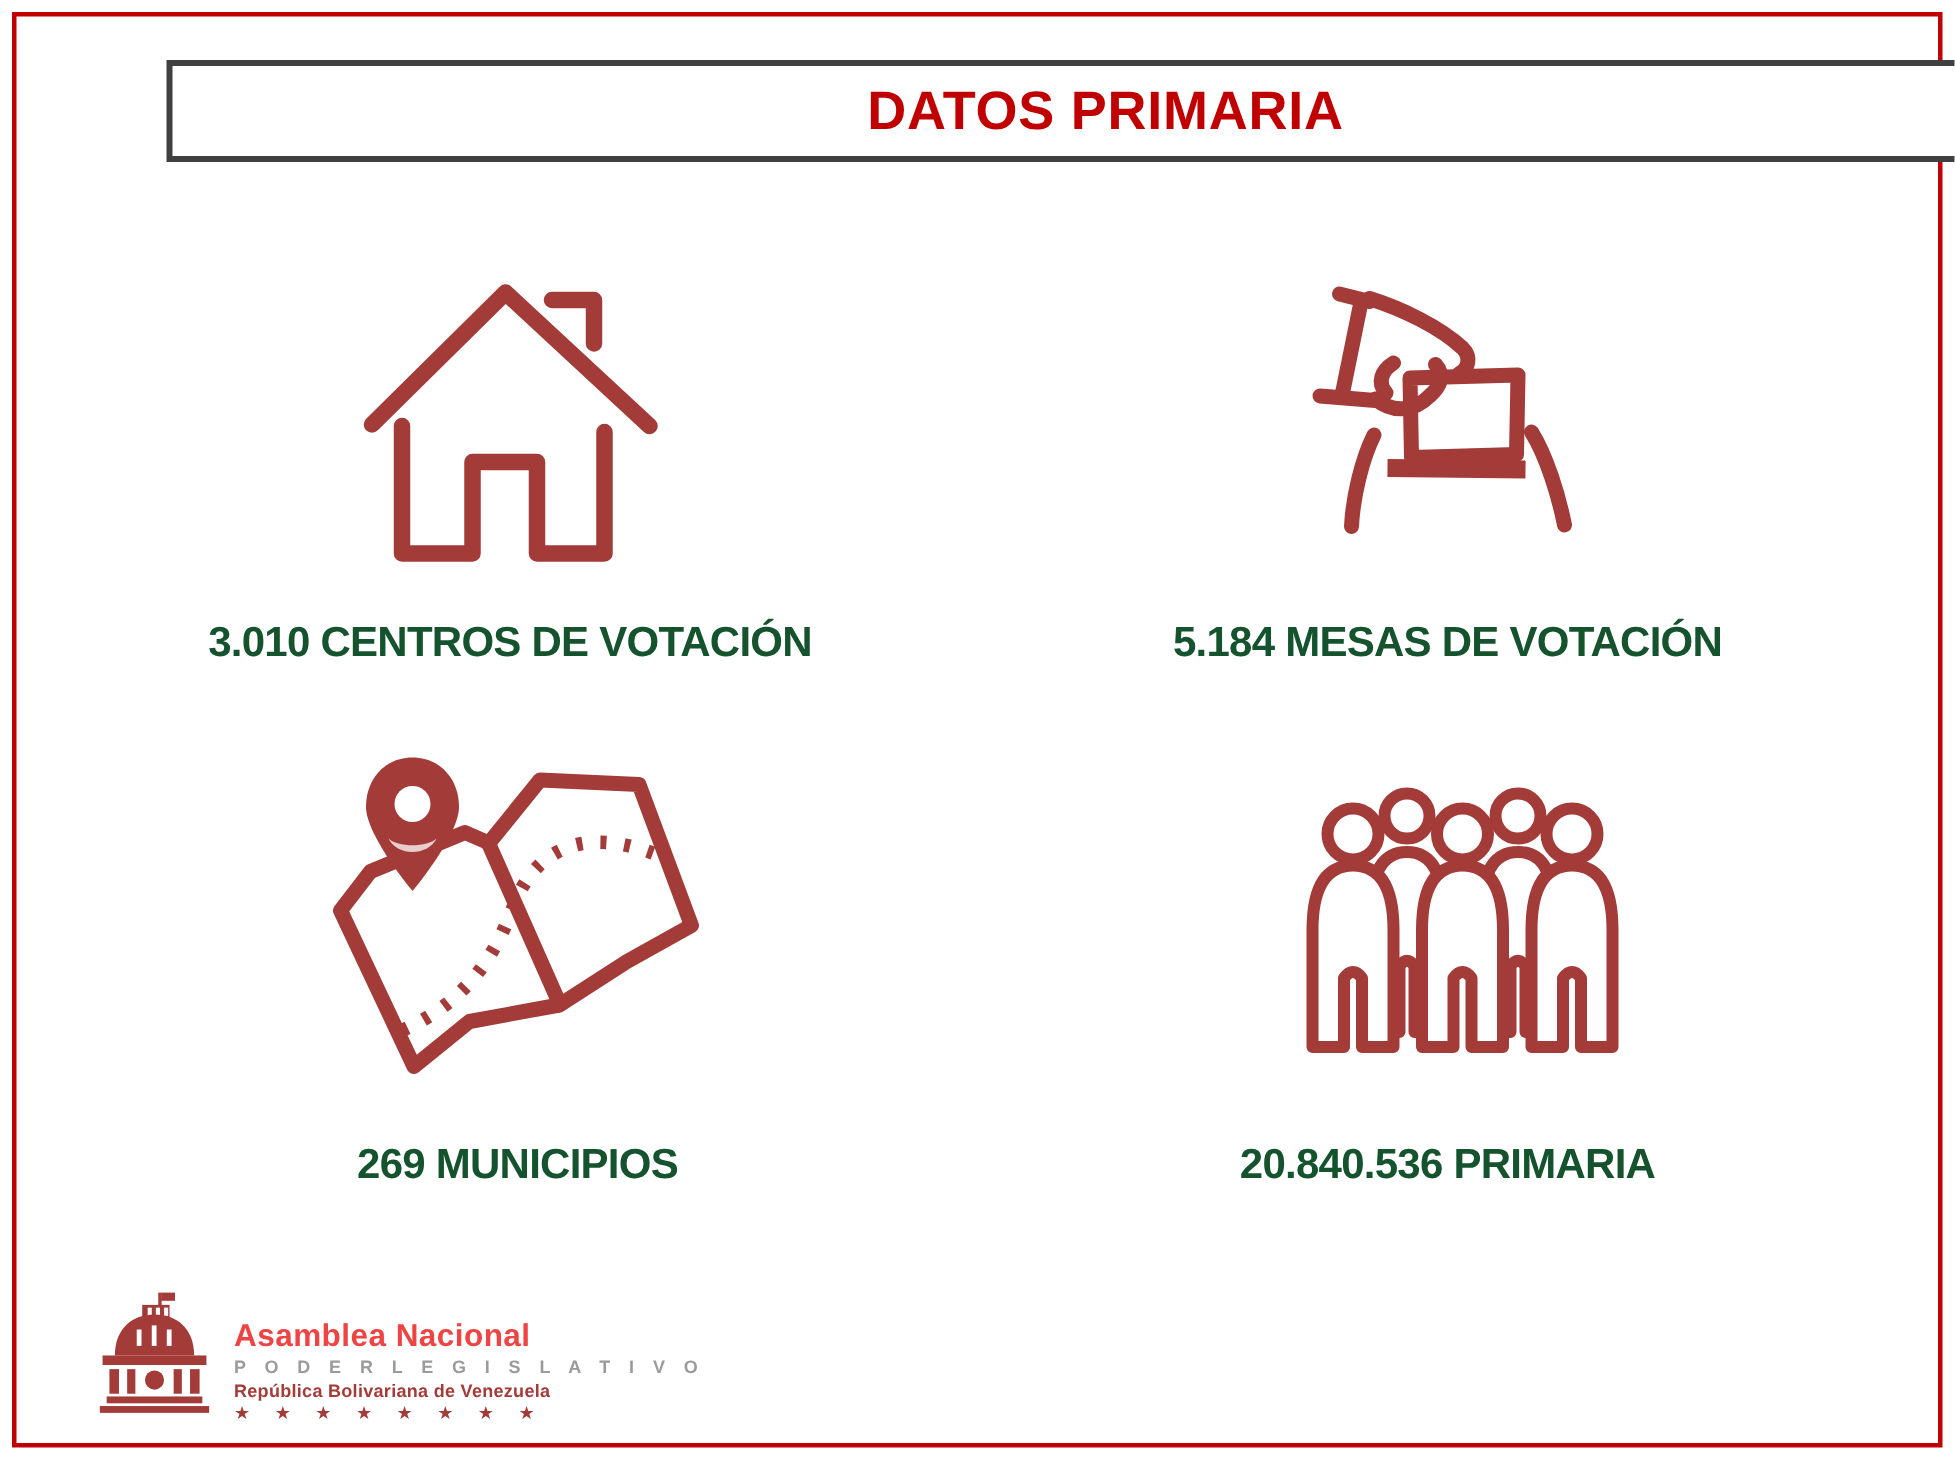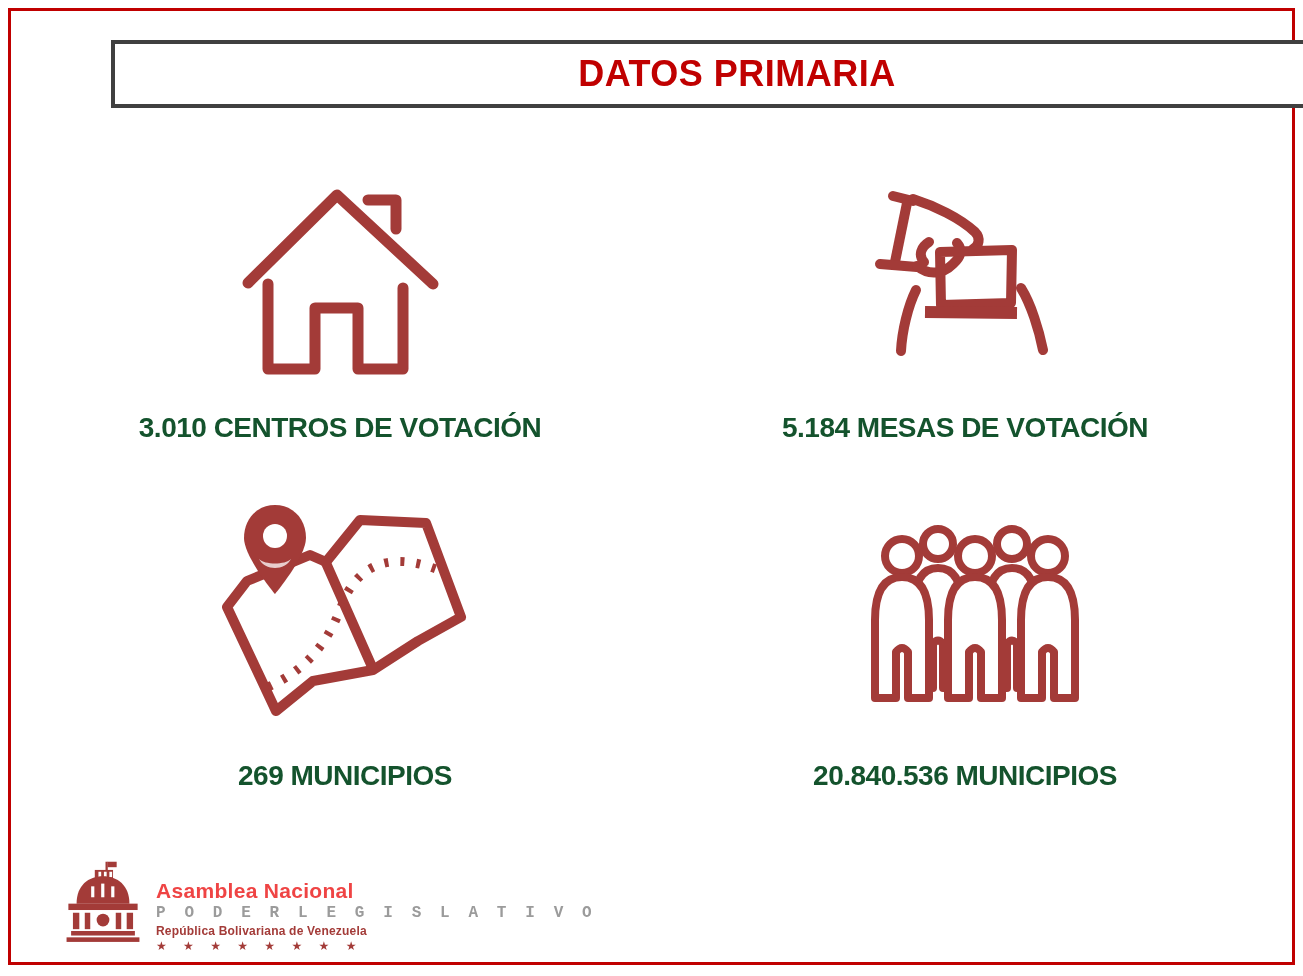--- a/index.html
+++ b/index.html
@@ -39,21 +39,21 @@
   #stat-municipios .icon-wrap{height:240px;}
   #stat-municipios .stat-label{margin-top:28px;}
   #stat-electores{left:715px;top:492px;width:500px;}
   #stat-electores .icon-wrap{height:240px;}
   #stat-electores .stat-label{margin-top:28px;}
   .footer-logo{
     position:absolute;left:62px;top:858px;display:flex;align-items:flex-start;
   }
   .logo-text{margin-left:12px;padding-top:22px;}
   .org-name{color:#ef4444;font-weight:bold;font-size:21px;letter-spacing:0.3px;line-height:1;}
-  .org-subtitle{color:#9B9B9B;font-size:16px;font-weight:bold;letter-spacing:4.6px;margin-top:4px;line-height:1;font-family:Liberation Mono, monospace;}
+  .org-subtitle{color:#9B9B9B;font-size:12px;font-weight:bold;letter-spacing:4.6px;margin-top:4px;line-height:1;}
   .org-country{color:#A33B38;font-size:12px;font-weight:bold;margin-top:4px;letter-spacing:0.2px;line-height:1;}
   .org-stars{color:#A33B38;font-size:12px;letter-spacing:6.5px;margin-top:3px;line-height:1;}
   svg{display:block;}
 </style>
 </head>
 <body>
 
 <div class="page-border"></div>
 
 <div class="title-box">
@@ -123,21 +123,21 @@
       <g>
         <circle cx="115" cy="36" r="17" fill="#ffffff"></circle>
         <path d="M88,178 L88,100 Q88,57 115,57 Q142,57 142,100 L142,178 L121,178 L121,132 Q115,124 109,132 L109,178 Z" fill="#ffffff"></path>
       </g>
       <g>
         <circle cx="188" cy="36" r="17" fill="#ffffff"></circle>
         <path d="M161,178 L161,100 Q161,57 188,57 Q215,57 215,100 L215,178 L194,178 L194,132 Q188,124 182,132 L182,178 Z" fill="#ffffff"></path>
       </g>
     </svg>
   </div>
-  <div class="stat-label">20.840.536 MUNICIPIOS</div>
+  <div class="stat-label">20.840.536 PRIMARIA</div>
 </div>
 
 <div class="footer-logo">
   <svg width="82" height="84" viewBox="0 0 90 92" fill="#A33B38">
     <path d="M49,4 L49,18" stroke="#A33B38" stroke-width="2.5" fill="none"></path>
     <rect x="50" y="4" width="10" height="6"></rect>
     <rect x="36" y="13" width="20" height="10"></rect>
     <rect x="40" y="15" width="3" height="6" fill="#ffffff"></rect>
     <rect x="46" y="15" width="3" height="6" fill="#ffffff"></rect>
     <rect x="52" y="15" width="3" height="6" fill="#ffffff"></rect>

